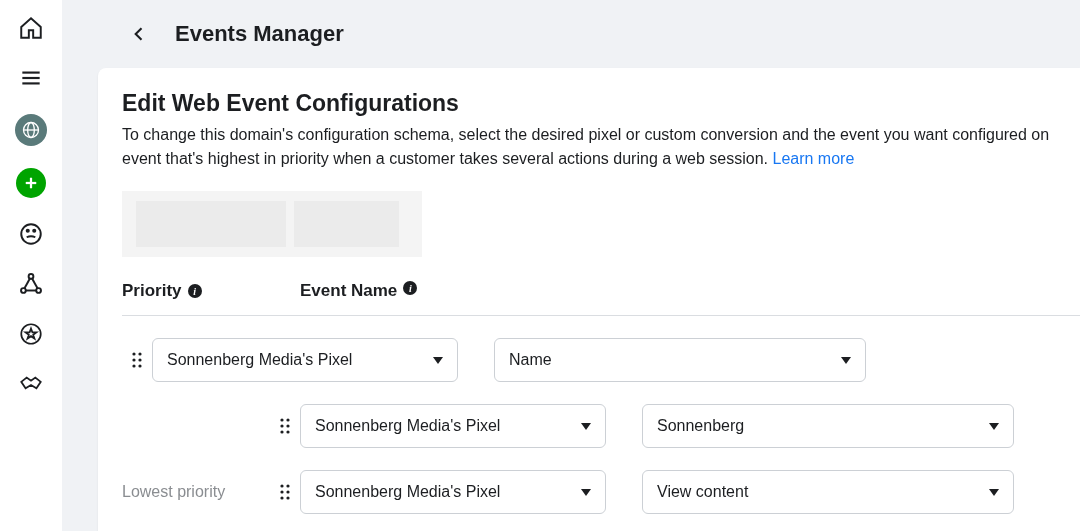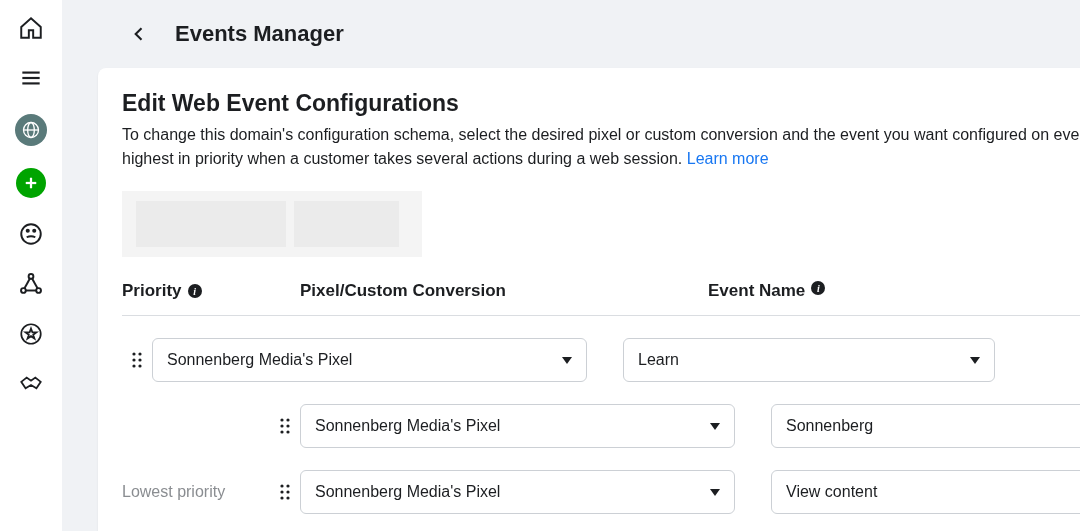--- a/index.html
+++ b/index.html
@@ -154,21 +154,21 @@
       border: 1px solid #ccd0d5;
       border-radius: 6px;
       display: flex;
       align-items: center;
       justify-content: space-between;
       padding: 0 14px;
       font-size: 16px;
       cursor: pointer;
       background: #fff;
     }
-    .pixel-select { width: 435px; margin-right: 36px; border-radius: 6px; }
+    .pixel-select { width: 306px; margin-right: 36px; border-radius: 6px; }
     .event-select { width: 372px; }
     .caret { width: 0; height: 0; border-left: 5px solid transparent; border-right: 5px solid transparent; border-top: 7px solid #1c1e21; }
   </style>
 </head>
 <body>
 
 <div class="left-rail">
   <div class="rail-icon">
     <svg viewBox="0 0 24 24" fill="none" stroke="currentColor" stroke-width="1.8">
         <path d="M3 11 L12 3 L21 11 V21 H14 V14 H10 V21 H3 Z"></path>
@@ -243,23 +243,20 @@
 
     <div class="redacted">
       <div class="red-box1"></div>
       <div class="red-box2"></div>
     </div>
 
     <div class="columns-header">
       <div class="col-priority">
         <span>Priority</span>
         <span class="info-icon">i</span>
-      </div>
-      <div class="col-pixel">
-        <span>Pixel/Custom Conversion</span>
       </div>
       <div class="col-event">
         <span>Event Name</span>
         <span class="info-icon">i</span>
       </div>
     </div>
 
     <div class="event-row">
       <div class="drag-handle">
         <svg viewBox="0 0 12 20">
@@ -269,21 +266,21 @@
             <circle cx="9" cy="10" r="1.6" fill="#1c1e21"></circle>
             <circle cx="3" cy="16" r="1.6" fill="#1c1e21"></circle>
             <circle cx="9" cy="16" r="1.6" fill="#1c1e21"></circle>
           </svg>
       </div>
       <div class="select-box pixel-select">
         <span>Sonnenberg Media's Pixel</span>
         <span class="caret"></span>
       </div>
       <div class="select-box event-select">
-        <span>Learn</span>
+        <span>Name</span>
         <span class="caret"></span>
       </div>
     </div>
 
     <div class="event-row">
       <div class="priority-cell"></div>
       <div class="drag-handle">
         <svg viewBox="0 0 12 20">
             <circle cx="3" cy="4" r="1.6" fill="#1c1e21"></circle>
             <circle cx="9" cy="4" r="1.6" fill="#1c1e21"></circle>

